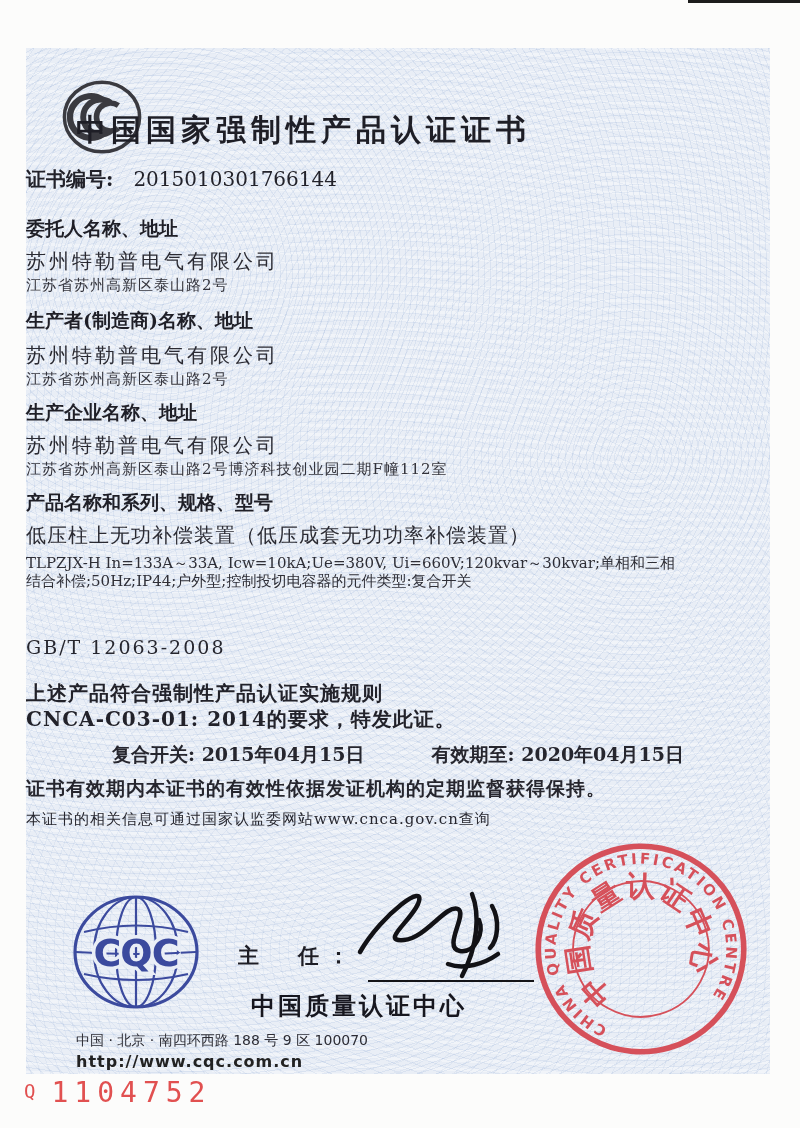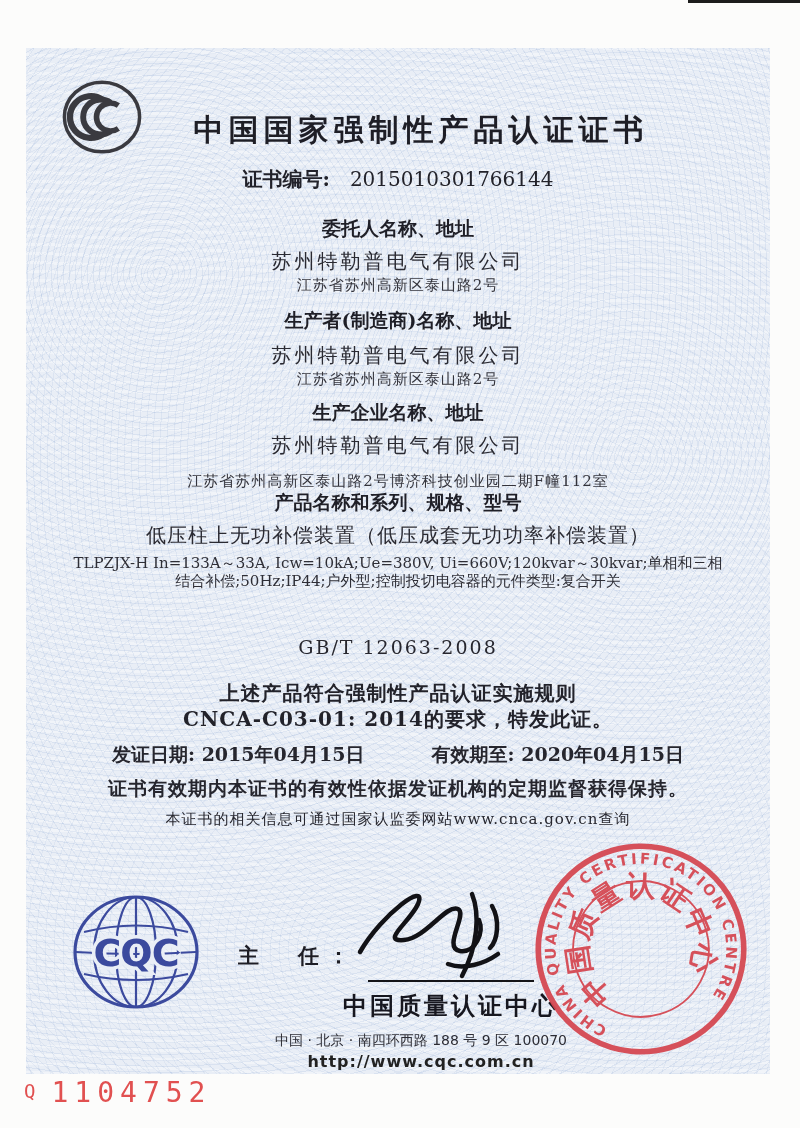--- a/index.html
+++ b/index.html
@@ -12,21 +12,21 @@
   .scan-artifact{position:absolute;top:0;right:0;width:112px;height:3px;background:#1c1c1c;}
   .paper{
     position:absolute;left:26px;top:48px;width:744px;height:1026px;
     background-color:#e9eef6;
     background-image:
       repeating-radial-gradient(circle at 18% 22%, rgba(110,145,200,.13) 0 1px, rgba(0,0,0,0) 1px 6px),
       repeating-radial-gradient(circle at 82% 40%, rgba(110,145,200,.11) 0 1px, rgba(0,0,0,0) 1px 7px),
       repeating-radial-gradient(circle at 45% 88%, rgba(110,145,200,.09) 0 1px, rgba(0,0,0,0) 1px 9px),
       repeating-linear-gradient(2deg, rgba(255,255,255,.35) 0 3px, rgba(0,0,0,0) 3px 9px);
   }
-  .row{position:absolute;left:0;width:100%;text-align:center;white-space:nowrap;}
+  .row{position:absolute;left:0;width:100%;white-space:nowrap;}
   .serif{font-family:"DejaVu Serif","Liberation Serif",serif;}
   .title{top:62px;left:50px;width:690px;font-size:30px;font-weight:bold;letter-spacing:5px;color:#1e1e26;}
   .certno{top:118px;font-size:20px;color:#22222a;}
   .certno .lbl{font-weight:bold;margin-right:20px;}
   .sec-h{font-size:19px;font-weight:bold;color:#1f1f27;}
   .name-line{font-size:20px;color:#2a2a32;letter-spacing:3px;}
   .addr-line{font-size:15px;color:#33333b;letter-spacing:1px;}
   .spec-line{font-size:15px;color:#2e2e36;}
   .stmt{font-size:20px;font-weight:bold;color:#22222a;letter-spacing:1px;}
   .dates-row{position:absolute;top:694px;left:0;width:100%;display:flex;justify-content:space-between;
@@ -69,34 +69,34 @@
   <div class="row sec-h serif" style="top:168px">委托人名称、地址</div>
   <div class="row name-line serif" style="top:200px">苏州特勒普电气有限公司</div>
   <div class="row addr-line serif" style="top:228px">江苏省苏州高新区泰山路2号</div>
 
   <div class="row sec-h serif" style="top:260px">生产者(制造商)名称、地址</div>
   <div class="row name-line serif" style="top:294px">苏州特勒普电气有限公司</div>
   <div class="row addr-line serif" style="top:322px">江苏省苏州高新区泰山路2号</div>
 
   <div class="row sec-h serif" style="top:352px">生产企业名称、地址</div>
   <div class="row name-line serif" style="top:384px">苏州特勒普电气有限公司</div>
-  <div class="row addr-line serif" style="top:424px">江苏省苏州高新区泰山路2号博济科技创业园二期F幢112室</div>
+  <div class="row addr-line serif" style="top:412px">江苏省苏州高新区泰山路2号博济科技创业园二期F幢112室</div>
 
   <div class="row name-line serif" style="top:474px;letter-spacing:1px">低压柱上无功补偿装置（低压成套无功功率补偿装置）</div>
   <div class="row sec-h serif" style="top:442px">产品名称和系列、规格、型号</div>
   <div class="row spec-line serif" style="top:506px">TLPZJX-H In=133A～33A, Icw=10kA;Ue=380V, Ui=660V;120kvar～30kvar;单相和三相</div>
   <div class="row spec-line serif" style="top:524px">结合补偿;50Hz;IP44;户外型;控制投切电容器的元件类型:复合开关</div>
 
   <div class="row serif" style="top:588px;font-size:19px;letter-spacing:2px">GB/T 12063-2008</div>
 
   <div class="row stmt serif" style="top:632px">上述产品符合强制性产品认证实施规则</div>
   <div class="row stmt serif" style="top:658px">CNCA-C03-01: 2014的要求，特发此证。</div>
 
   <div class="dates-row serif">
-    <span><span>发证日期:</span> <span>2015年04月15日</span></span>
+    <span><span>复合开关:</span> <span>2015年04月15日</span></span>
     <span><span>有效期至:</span> <span>2020年04月15日</span></span>
   </div>
 
   <div class="row note-validity serif">证书有效期内本证书的有效性依据发证机构的定期监督获得保持。</div>
   <div class="row note-lookup serif">本证书的相关信息可通过国家认监委网站www.cnca.gov.cn查询</div>
 
   <svg class="cqc-logo" viewBox="0 0 132 122">
     <ellipse cx="66" cy="60" rx="61" ry="55" fill="none" stroke="#3b4a9e" stroke-width="3.2"></ellipse>
     <path d="M14,40 Q66,27 118,40" fill="none" stroke="#3b4a9e" stroke-width="2.2"></path>
     <path d="M6,60 Q66,64 126,60" fill="none" stroke="#3b4a9e" stroke-width="2.2"></path>

